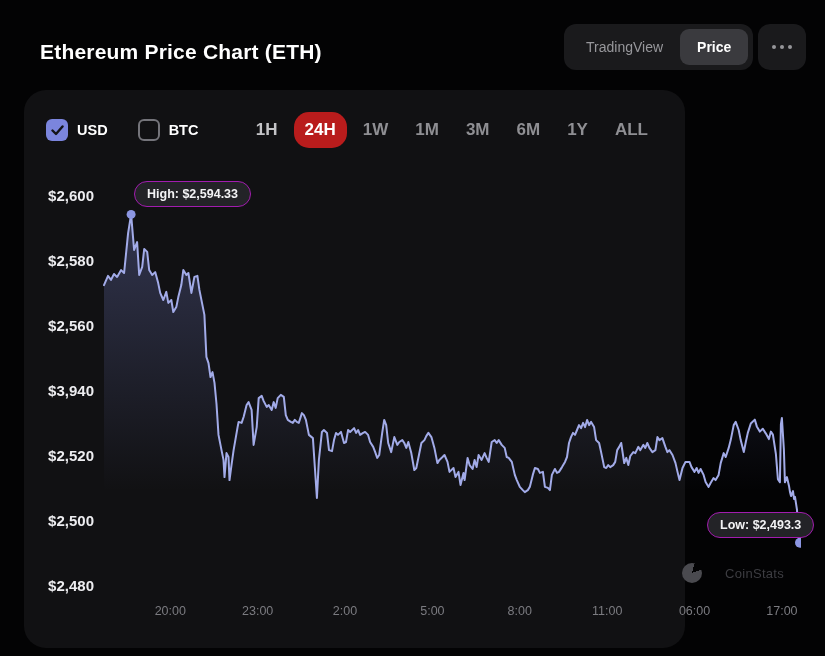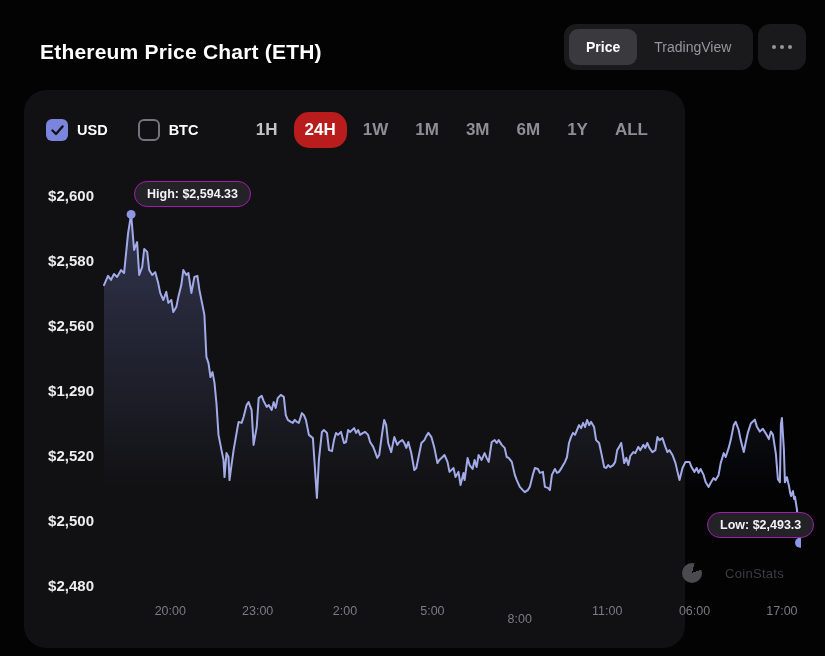--- a/index.html
+++ b/index.html
@@ -50,22 +50,22 @@
   .wm-logo{width:20px;height:20px;border-radius:50%;
            background:conic-gradient(from 15deg, rgba(0,0,0,0) 0deg 55deg, #4a4a4f 55deg 360deg);}
   .wm-text{font-size:13px;font-weight:400;color:#3d3d42;letter-spacing:.3px;margin-left:16px;}
 </style>
 </head>
 <body>
 
 <div class="page-title">Ethereum Price Chart (ETH)</div>
 
 <div class="view-toggle">
+  <div class="seg">TradingView</div>
   <div class="seg active">Price</div>
-  <div class="seg">TradingView</div>
 </div>
 
 <div class="more-btn">
   <span style="display:flex;gap:4px;">
       <i></i>
       <i></i>
       <i></i>
     </span>
 </div>
 
@@ -115,26 +115,26 @@
     <div class="badge high-badge">High: $2,594.33</div>
     <div class="badge low-badge">Low: $2,493.3</div>
 
     <div class="watermark">
       <span class="wm-logo"></span>
       <span class="wm-text">CoinStats</span>
     </div>
   <div class="ylab" style="left: 0px; top: 30px;">$2,600</div>
       <div class="ylab" style="left: 0px; top: 95px;">$2,580</div>
       <div class="ylab" style="left: 0px; top: 160px;">$2,560</div>
-      <div class="ylab" style="left: 0px; top: 225px;">$1,290</div>
+      <div class="ylab" style="left: 0px; top: 225px;">$3,940</div>
       <div class="ylab" style="left: 0px; top: 290px;">$2,520</div>
       <div class="ylab" style="left: 0px; top: 355px;">$2,500</div>
       <div class="ylab" style="left: 0px; top: 420px;">$2,480</div>
       <div class="xlab" style="left: 146.286px;">20:00</div>
       <div class="xlab" style="left: 233.662px;">23:00</div>
       <div class="xlab" style="left: 321.039px;">2:00</div>
       <div class="xlab" style="left: 408.416px;">5:00</div>
-      <div class="xlab" style="left: 495.792px; margin-top: 8px;">8:00</div>
+      <div class="xlab" style="left: 495.792px;">8:00</div>
       <div class="xlab" style="left: 583.169px;">11:00</div>
       <div class="xlab" style="left: 670.545px;">06:00</div>
       <div class="xlab" style="left: 757.922px;">17:00</div>
     </div>
 </div>
 
 </body></html>

